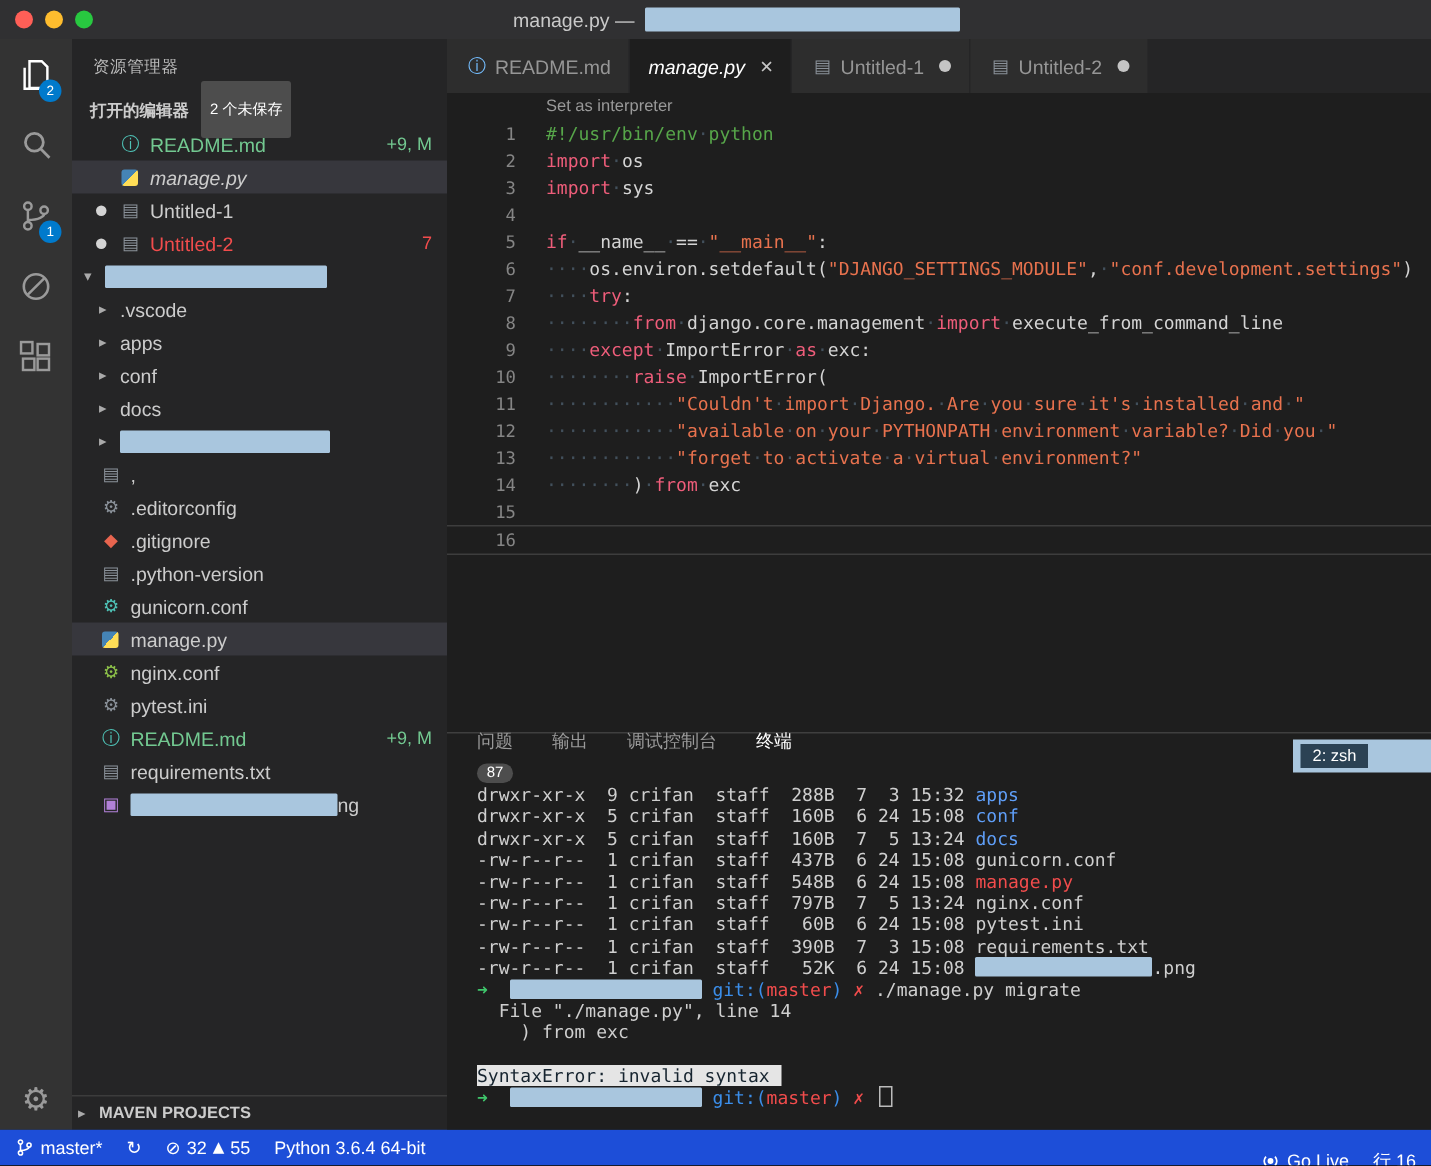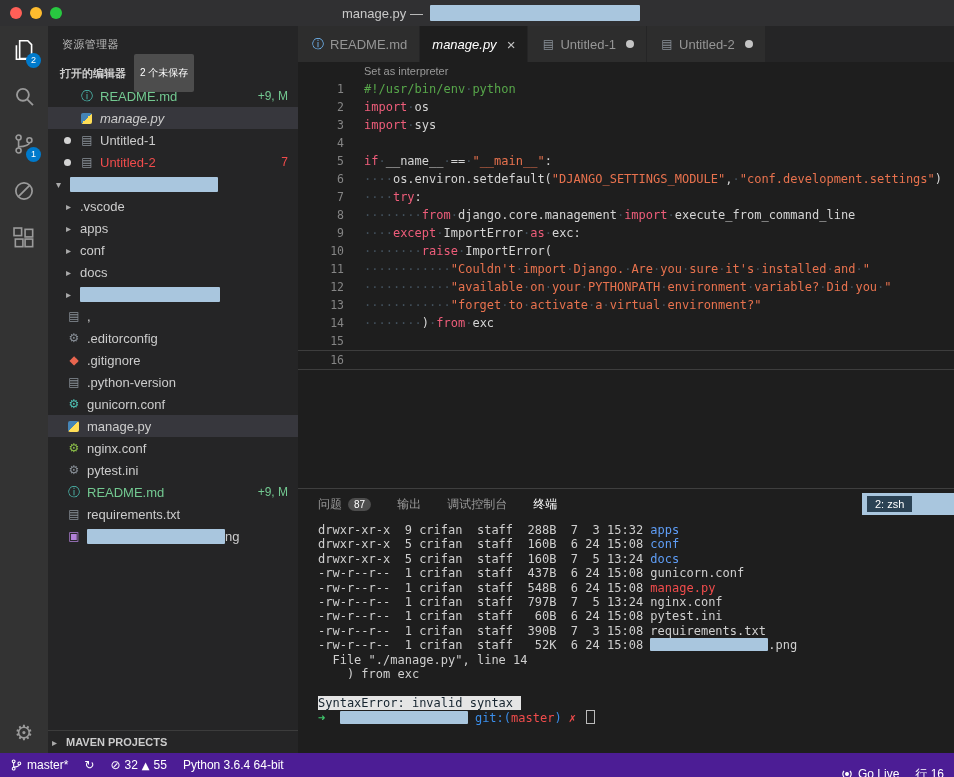--- a/index.html
+++ b/index.html
@@ -49,33 +49,33 @@
   .editor{flex:1;overflow:hidden;font-family:"DejaVu Sans Mono",monospace;font-size:12px;position:relative;}
   .codelens{color:#999999;font-size:11px;font-family:"Liberation Sans",sans-serif;padding:3px 0 1px 66px;height:14px;}
   .code-line{display:flex;height:18px;line-height:18px;white-space:pre;}
   .code-line.current{border-top:1px solid rgba(255,255,255,.14);border-bottom:1px solid rgba(255,255,255,.14);}
   .ln{width:46px;flex:none;text-align:right;padding-right:20px;color:#858585;font-size:11.5px;}
   .ws{color:#42505c;}
   .tok-kw{color:#ee5d7a}.tok-str{color:#e8724e}.tok-comment{color:#57a64a}.tok-plain{color:#d4d4d4}
   
   .panel{height:264px;flex:none;border-top:1px solid #3f3f3f;display:flex;flex-direction:column;background:#1e1e1e;}
   .panel-header{height:30px;flex:none;display:flex;align-items:center;gap:26px;padding-left:20px;position:relative;}
-  .ptab{font-size:12px;color:#9a9a9a;display:flex;align-items:center;gap:6px;cursor:pointer;}
+  .ptab{font-size:12px;color:#9a9a9a;display:flex;align-items:center;gap:6px;cursor:pointer;flex-direction:column;}
   .ptab.active{color:#ffffff;}
   .pbadge{background:#4d4d4d;color:#fff;border-radius:8px;font-size:10px;padding:1px 6px;}
   .panel-right{position:absolute;right:0;top:4px;width:92px;height:22px;background:#a9c6de;display:flex;align-items:center;cursor:pointer;}
   .zsh-chip{background:#2b4254;color:#fff;font-size:11px;padding:2px 8px;margin-left:5px;}
   .terminal{flex:1;overflow:hidden;padding:4px 0 0 20px;font-family:"DejaVu Sans Mono",monospace;font-size:12px;}
   .term-line{height:14.4px;line-height:14.4px;white-space:pre;}
   .t-p{color:#cfcfcf}.t-dir{color:#5f9ef7}.t-red{color:#f14c4c}.t-green{color:#3fc56b}.t-blue{color:#3b8eea}
   .term-line.sel span{background:#e5e5e5;color:#16242f;padding-right:8px;}
   .t-cursor{display:inline-block;width:7px;height:12px;border:1px solid #bbb;vertical-align:-2px;margin-left:3px;}
   .redact-t{height:13px;vertical-align:-2px;}
   
-  .statusbar{height:24px;background:#4c1d95;display:flex;align-items:center;color:#fff;font-size:12px;padding:0 10px;gap:16px;}
+  .statusbar{height:24px;background:#1d4ed8;display:flex;align-items:center;color:#fff;font-size:12px;padding:0 10px;gap:16px;}
   .sb-item{display:flex;align-items:center;gap:4px;cursor:pointer;white-space:nowrap;}
   .sb-right{margin-left:auto;display:flex;gap:16px;align-items:center;margin-top:18px;}
   .sb-glyph{font-family:"DejaVu Sans",sans-serif;font-size:12px;}
   svg{display:block;}
 </style>
 </head>
 <body>
 
 <div class="window">
 
@@ -313,20 +313,21 @@
         <div class="terminal" id="terminal">
             <div class="term-line"><span class="t-p">drwxr-xr-x  9 crifan  staff  288B  7  3 15:32 </span><span class="t-dir">apps</span></div>
             <div class="term-line"><span class="t-p">drwxr-xr-x  5 crifan  staff  160B  6 24 15:08 </span><span class="t-dir">conf</span></div>
             <div class="term-line"><span class="t-p">drwxr-xr-x  5 crifan  staff  160B  7  5 13:24 </span><span class="t-dir">docs</span></div>
             <div class="term-line"><span class="t-p">-rw-r--r--  1 crifan  staff  437B  6 24 15:08 </span><span class="t-p">gunicorn.conf</span></div>
             <div class="term-line"><span class="t-p">-rw-r--r--  1 crifan  staff  548B  6 24 15:08 </span><span class="t-red">manage.py</span></div>
             <div class="term-line"><span class="t-p">-rw-r--r--  1 crifan  staff  797B  7  5 13:24 </span><span class="t-p">nginx.conf</span></div>
             <div class="term-line"><span class="t-p">-rw-r--r--  1 crifan  staff   60B  6 24 15:08 </span><span class="t-p">pytest.ini</span></div>
             <div class="term-line"><span class="t-p">-rw-r--r--  1 crifan  staff  390B  7  3 15:08 </span><span class="t-p">requirements.txt</span></div>
             <div class="term-line"><span class="t-p">-rw-r--r--  1 crifan  staff   52K  6 24 15:08 </span><span class="redact redact-t" style="width: 118px; height: 13px;"></span><span class="t-p">.png</span></div>
+            <div class="term-line"><span class="t-green">➜  </span><span class="redact redact-t" style="width: 128px; height: 13px;"></span><span class="t-p"> </span><span class="t-blue">git:(</span><span class="t-red">master</span><span class="t-blue">) </span><span class="t-red">✗ </span><span class="t-p">./manage.py migrate</span></div>
             <div class="term-line"><span class="t-p">  File "./manage.py", line 14</span></div>
             <div class="term-line"><span class="t-p">    ) from exc</span></div>
             <div class="term-line"></div>
             <div class="term-line sel"><span class="t-p">SyntaxError: invalid syntax</span></div>
             <div class="term-line"><span class="t-green">➜  </span><span class="redact redact-t" style="width: 128px; height: 13px;"></span><span class="t-p"> </span><span class="t-blue">git:(</span><span class="t-red">master</span><span class="t-blue">) </span><span class="t-red">✗ </span><span class="t-cursor"></span></div>
           </div>
       </div>
     </div>
   </div>
 

